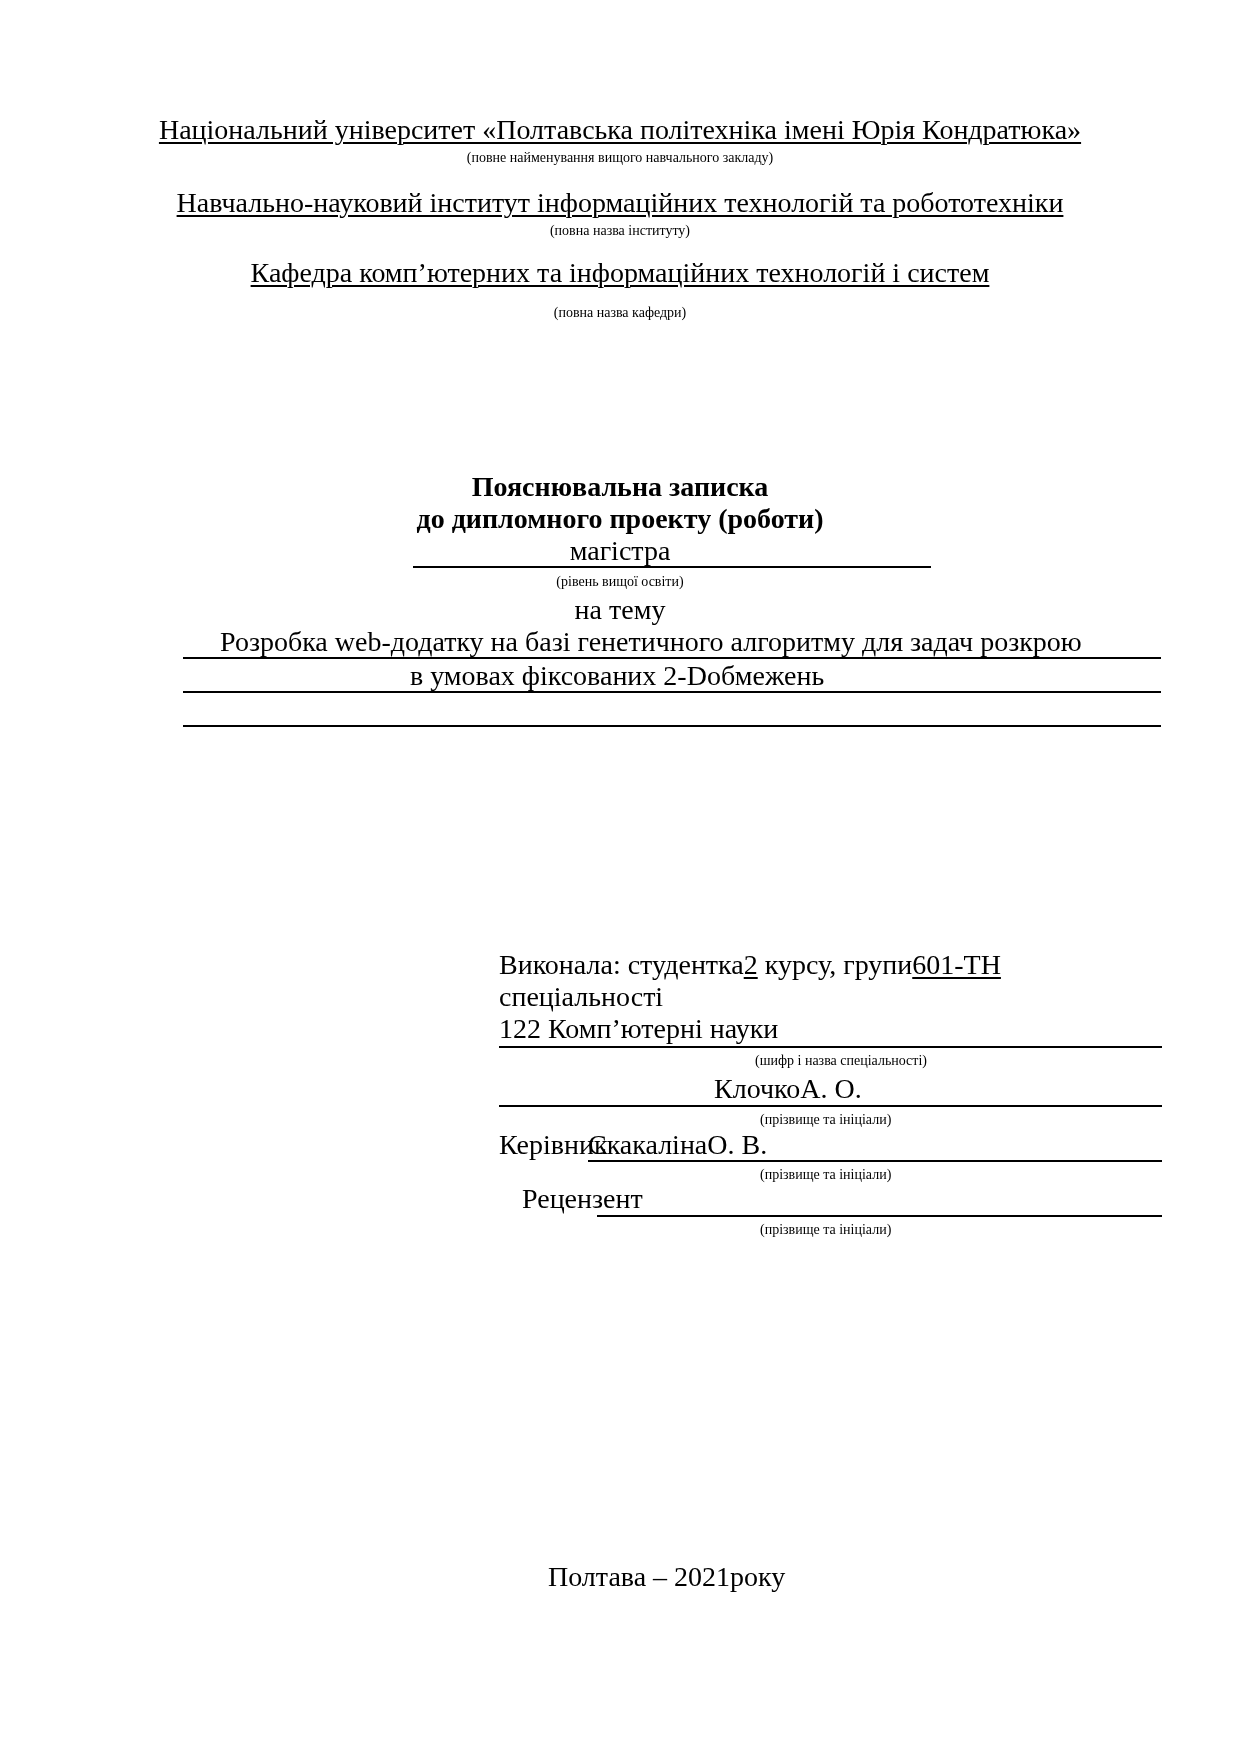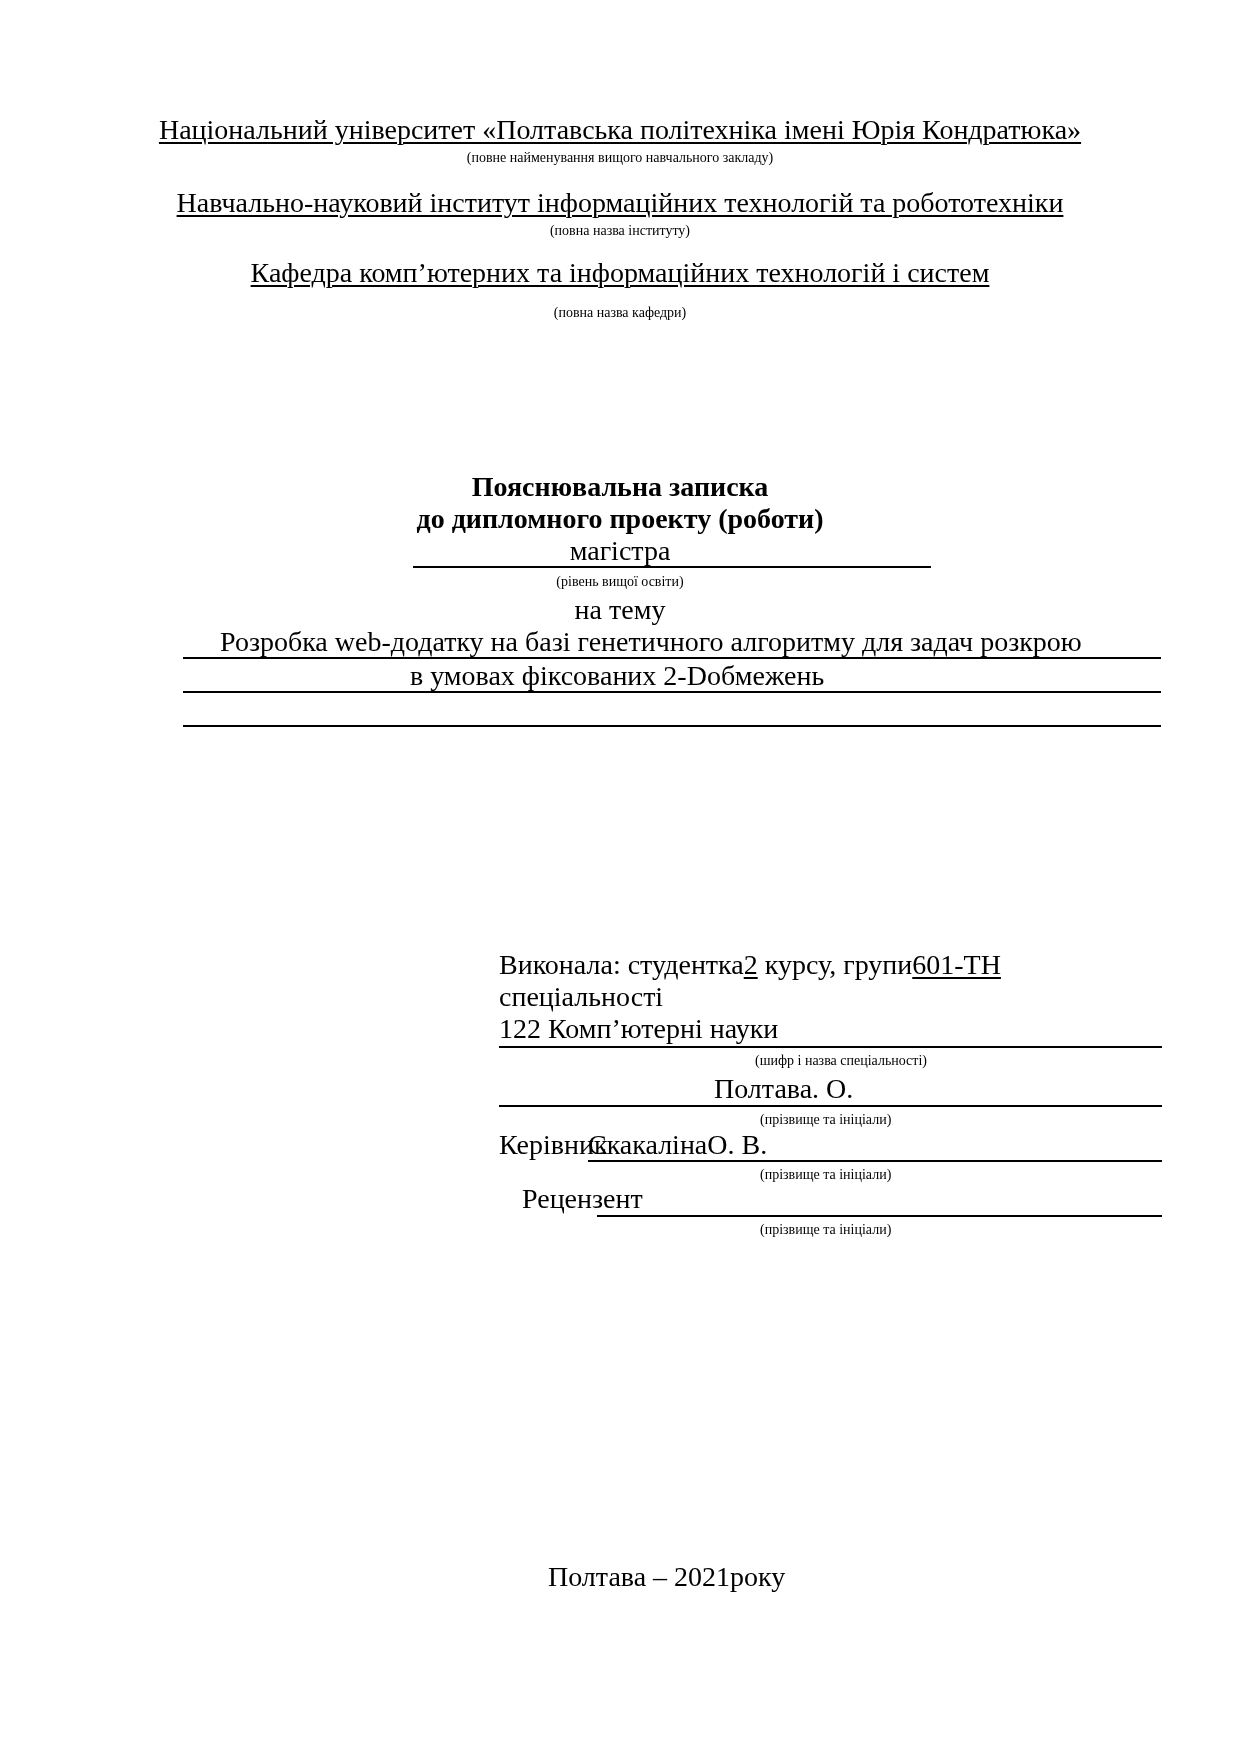--- a/index.html
+++ b/index.html
@@ -47,21 +47,21 @@
 <div class="rule" style="left:183px; width:978px; top:725px;"></div>
 
 <div class="abs big" style="left:499px; top:950px;">
   <span>Виконала: студентка</span><span class="u">2</span><span> курсу, групи</span><span class="u">601-ТН</span>
 </div>
 <div class="abs big" style="left:499px; top:982px;">спеціальності</div>
 <div class="abs big" style="left:499px; top:1014px;">122 Комп’ютерні науки</div>
 <div class="rule" style="left:499px; width:663px; top:1046px;"></div>
 <div class="abs cap" style="left:755px; top:1052px;">(шифр і назва спеціальності)</div>
 
-<div class="abs big" style="left:714px; top:1074px;">Полтава. О.</div>
+<div class="abs big" style="left:714px; top:1074px;">КлочкоА. О.</div>
 <div class="rule" style="left:499px; width:663px; top:1105px;"></div>
 <div class="abs cap" style="left:760px; top:1111px;">(прізвище та ініціали)</div>
 
 <div class="abs big" style="left:499px; top:1130px;">Керівник </div>
 <div class="abs big" style="left:588px; top:1130px;text-align:right;">СкакалінаО. В.</div>
 <div class="rule" style="left:588px; width:574px; top:1160px;"></div>
 <div class="abs cap" style="left:760px; top:1166px;">(прізвище та ініціали)</div>
 
 <div class="abs big" style="left:522px; top:1184px;">Рецензент </div>
 <div class="abs big" style="left:597px; top:1184px;"></div>

